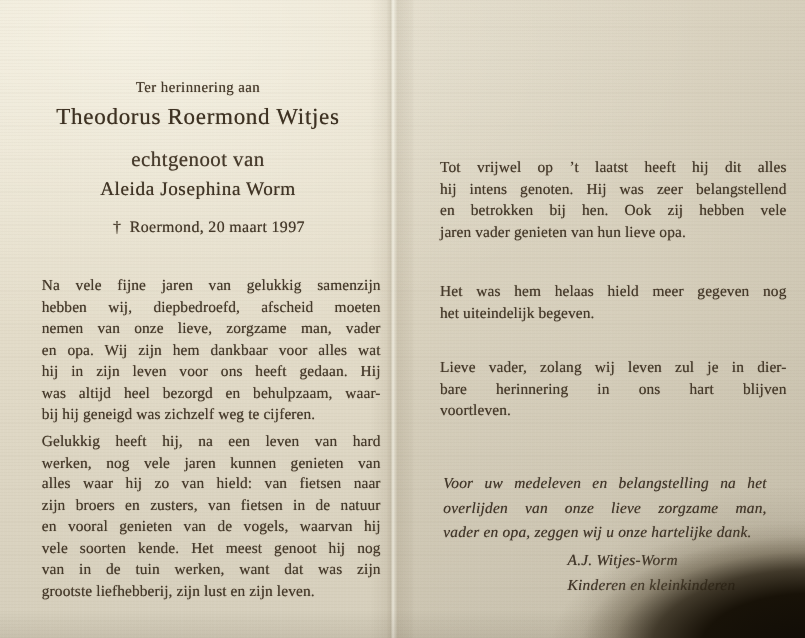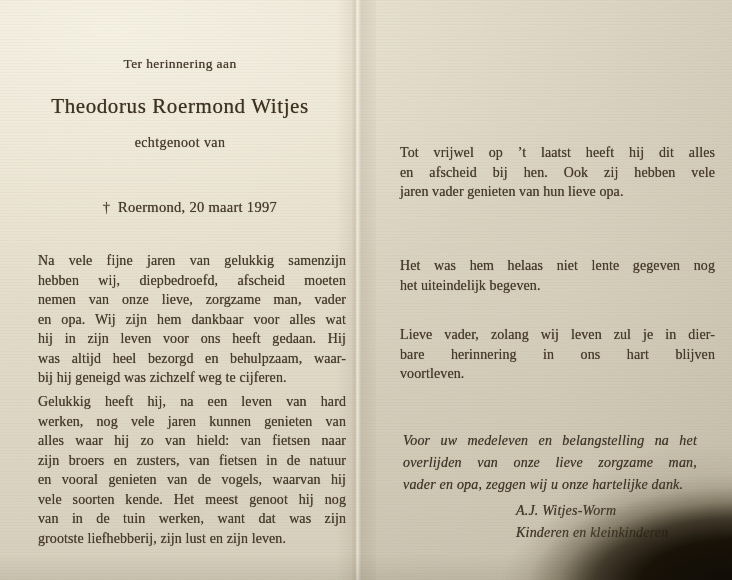--- a/index.html
+++ b/index.html
@@ -62,23 +62,23 @@
       rgba(75,64,43,0.42) 72%, rgba(110,98,75,0.15) 84%, rgba(110,98,75,0) 95%);
   }
   .bottom-edge {
     position: absolute; left: 0; right: 0; bottom: 0; height: 26px; pointer-events: none;
     background: linear-gradient(to bottom, rgba(70,60,42,0) 0%, rgba(70,60,42,0.10) 100%);
   }
 
   .t { position: absolute; text-shadow: 0 0 0.7px rgba(70,58,40,0.75); }
 
   
-  .intro    { top: 56px;  left: 25px; width: 310px; text-align: center; font-size: 13.5px; letter-spacing: 0.4px; }
+  .intro    { top: 72px;  left: 25px; width: 310px; text-align: center; font-size: 13.5px; letter-spacing: 0.4px; }
   .name     { top: 94px;  left: 10px; width: 340px; text-align: center; font-size: 21px; letter-spacing: 0.6px; color: #3d3122; }
-  .relation { top: 135px; left: 25px; width: 310px; text-align: center; font-size: 14px; letter-spacing: 0.4px; }
+  .relation { top: 135px; left: 25px; width: 310px; text-align: center; font-size: 19px; letter-spacing: 0.4px; }
   .spouse   { top: 161px; left: 25px; width: 310px; text-align: center; font-size: 17.5px; letter-spacing: 0.5px; color: #3f3324; }
   .dates    { top: 198px; left: 99px; font-size: 14.5px; line-height: 19.5px; letter-spacing: 0.3px; }
   .dates .sym { display: inline-block; width: 15px; text-align: center; }
 
   
   .para { font-size: 14px; line-height: 19.5px; letter-spacing: 0.1px; }
   .p-l1 { top: 251px; left: 38px; width: 308px; }
   .p-l2 { top: 392px; left: 38px; width: 308px; }
   .p-r1 { top: 143px; left: 45px; width: 315px; }
   .p-r2 { top: 256px; left: 45px; width: 315px; }
@@ -101,20 +101,21 @@
 <body>
 
 <div class="photo">
   <div class="card">
     <div class="grain"></div>
 
     <div class="page left">
       <div class="t intro">Ter herinnering aan</div>
       <div class="t name">Theodorus Roermond Witjes</div>
       <div class="t relation">echtgenoot van</div>
+      <div class="t spouse">Aleida Josephina Worm</div>
       <div class="t dates">
         <div><span class="sym">†</span> <span>Roermond, 20 maart 1997</span></div>
       </div>
       <div class="t para p-l1">
           <div class="tline">Na vele fijne jaren van gelukkig samenzijn</div>
           <div class="tline">hebben wij, diepbedroefd, afscheid moeten</div>
           <div class="tline">nemen van onze lieve, zorgzame man, vader</div>
           <div class="tline">en opa. Wij zijn hem dankbaar voor alles wat</div>
           <div class="tline">hij in zijn leven voor ons heeft gedaan. Hij</div>
           <div class="tline">was altijd heel bezorgd en behulpzaam, waar-</div>
@@ -128,25 +129,26 @@
           <div class="tline">en vooral genieten van de vogels, waarvan hij</div>
           <div class="tline">vele soorten kende. Het meest genoot hij nog</div>
           <div class="tline">van in de tuin werken, want dat was zijn</div>
           <div class="tline last">grootste liefhebberij, zijn lust en zijn leven.</div>
         </div>
     </div>
 
     <div class="page right">
       <div class="t para p-r1">
           <div class="tline">Tot vrijwel op ’t laatst heeft hij dit alles</div>
-          <div class="tline">en afscheid bij hen. Ook zij hebben vele</div>
+          <div class="tline">hij intens genoten. Hij was zeer belangstellend</div>
+          <div class="tline">en betrokken bij hen. Ook zij hebben vele</div>
           <div class="tline last">jaren vader genieten van hun lieve opa.</div>
         </div>
       <div class="t para p-r2">
-          <div class="tline">Het was hem helaas niet lente gegeven nog</div>
+          <div class="tline">Het was hem helaas hield meer gegeven nog</div>
           <div class="tline last">het uiteindelijk begeven.</div>
         </div>
       <div class="t para p-r3">
           <div class="tline">Lieve vader, zolang wij leven zul je in dier-</div>
           <div class="tline">bare herinnering in ons hart blijven</div>
           <div class="tline last">voortleven.</div>
         </div>
       <div class="t thanks">
           <div class="tline">Voor uw medeleven en belangstelling na het</div>
           <div class="tline">overlijden van onze lieve zorgzame man,</div>

